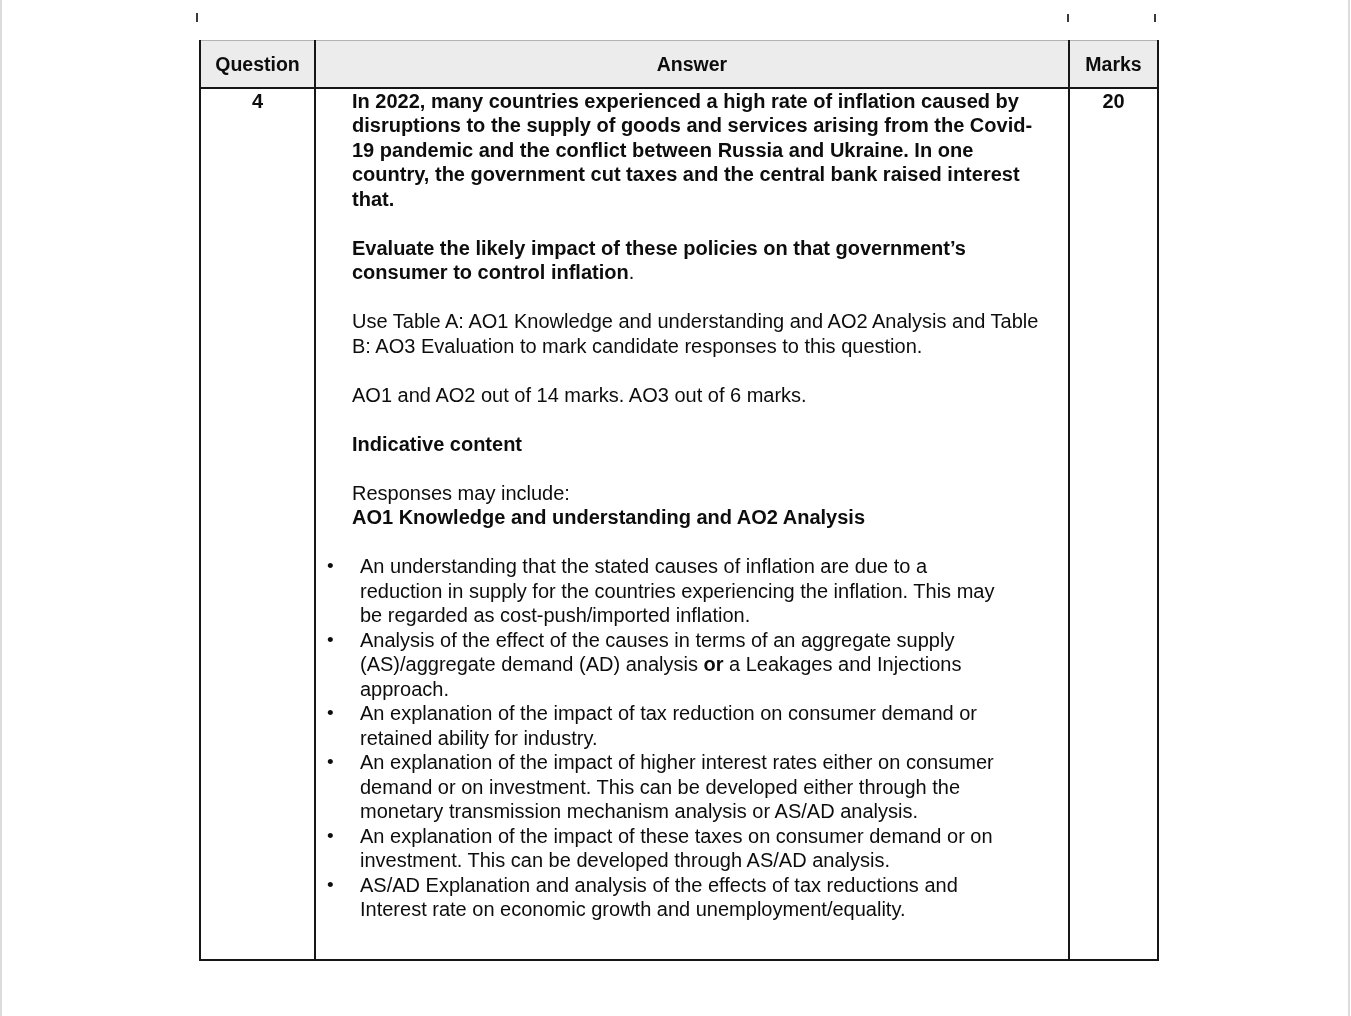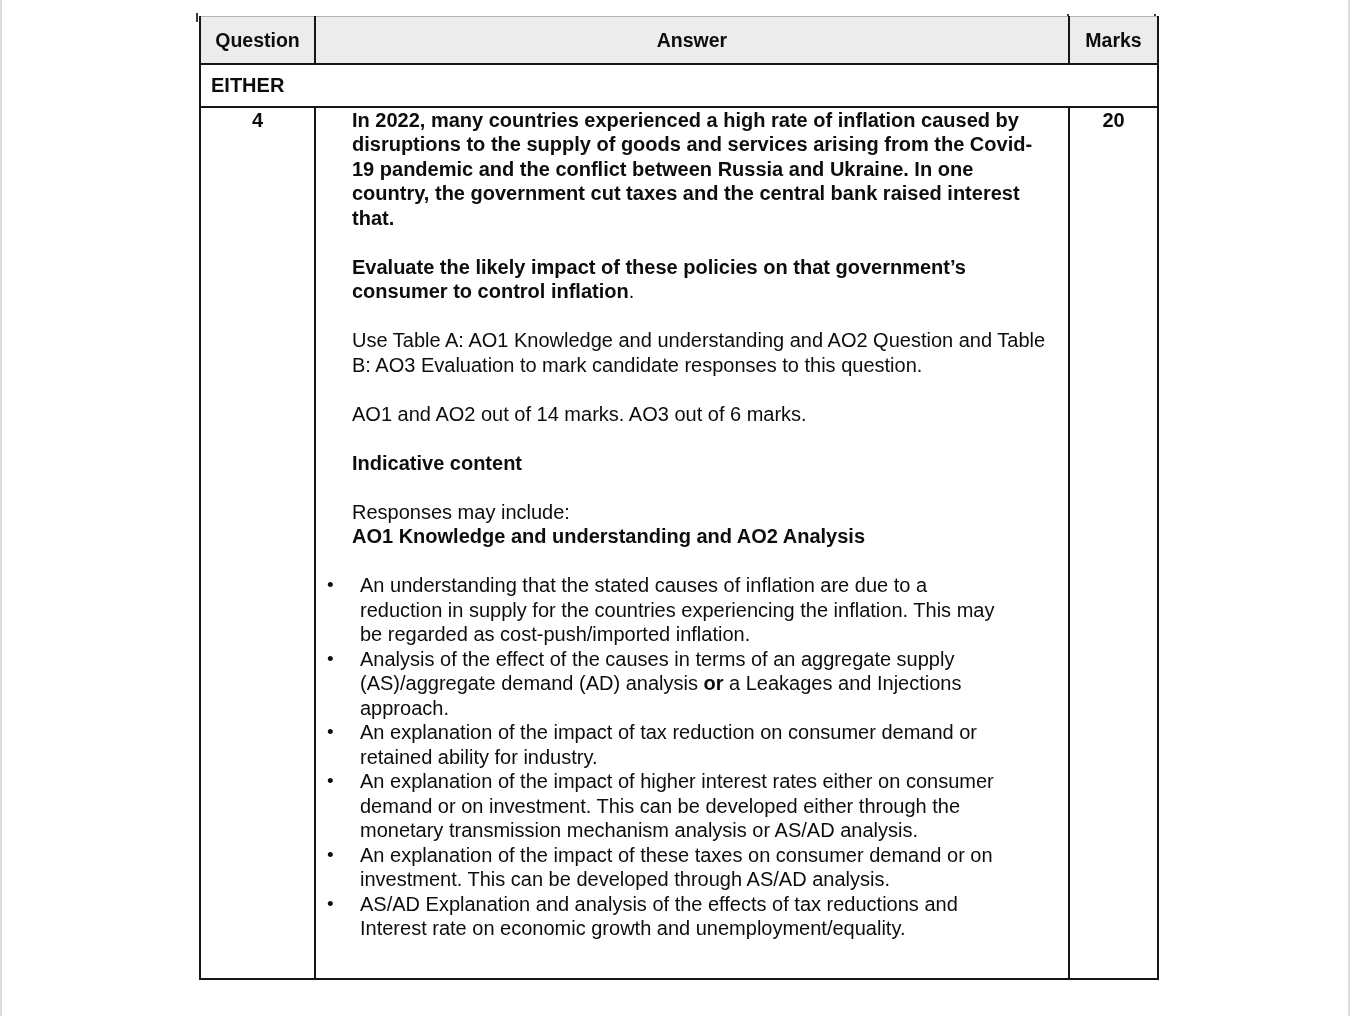--- a/index.html
+++ b/index.html
@@ -39,21 +39,21 @@
     height: 9px;
     background: #3a3a3a;
   }
   .tick.t-left  { left: 196px;  top: 13px; }
   .tick.t-sep   { left: 1067px; top: 14px; height: 8px; }
   .tick.t-right { left: 1154px; top: 14px; height: 8px; }
 
   table.ms {
     position: absolute;
     left: 199px;
-    top: 16px;
+    top: 40px;
     width: 958px;
     border-collapse: collapse;
     table-layout: fixed;
     font-size: 20px;
     line-height: 24.5px;
   }
   table.ms th, table.ms td {
     border: 2px solid #161616;
     padding: 0;
     box-sizing: border-box;
@@ -124,42 +124,39 @@
       <col style="width:89px">
     </colgroup>
     <thead>
       <tr>
         <th>Question</th>
         <th>Answer</th>
         <th>Marks</th>
       </tr>
     </thead>
     <tbody>
-      <tr class="either-row">
-        <td colspan="3">EITHER</td>
-      </tr>
       <tr class="main-row">
         <td class="qcell">
           <span>4</span>
         </td>
         <td class="acell">
           <div id="answer-content">
               <div class="para blk">
                 <div class="line"><span class="b">In 2022, many countries experienced a high rate of inflation caused by</span></div>
                 <div class="line"><span class="b">disruptions to the supply of goods and services arising from the Covid-</span></div>
                 <div class="line"><span class="b">19 pandemic and the conflict between Russia and Ukraine. In one</span></div>
                 <div class="line"><span class="b">country, the government cut taxes and the central bank raised interest</span></div>
                 <div class="line"><span class="b">that.</span></div>
               </div>
               <div class="para blk">
                 <div class="line"><span class="b">Evaluate the likely impact of these policies on that government’s</span></div>
                 <div class="line"><span class="b">consumer to control inflation</span><span>.</span></div>
               </div>
               <div class="para blk">
-                <div class="line"><span>Use Table A: AO1 Knowledge and understanding and AO2 Question and Table</span></div>
+                <div class="line"><span>Use Table A: AO1 Knowledge and understanding and AO2 Analysis and Table</span></div>
                 <div class="line"><span>B: AO3 Evaluation to mark candidate responses to this question.</span></div>
               </div>
               <div class="para blk">
                 <div class="line"><span>AO1 and AO2 out of 14 marks. AO3 out of 6 marks.</span></div>
               </div>
               <div class="para blk">
                 <div class="line"><span class="b">Indicative content</span></div>
               </div>
               <div class="para blk">
                 <div class="line"><span>Responses may include:</span></div>

